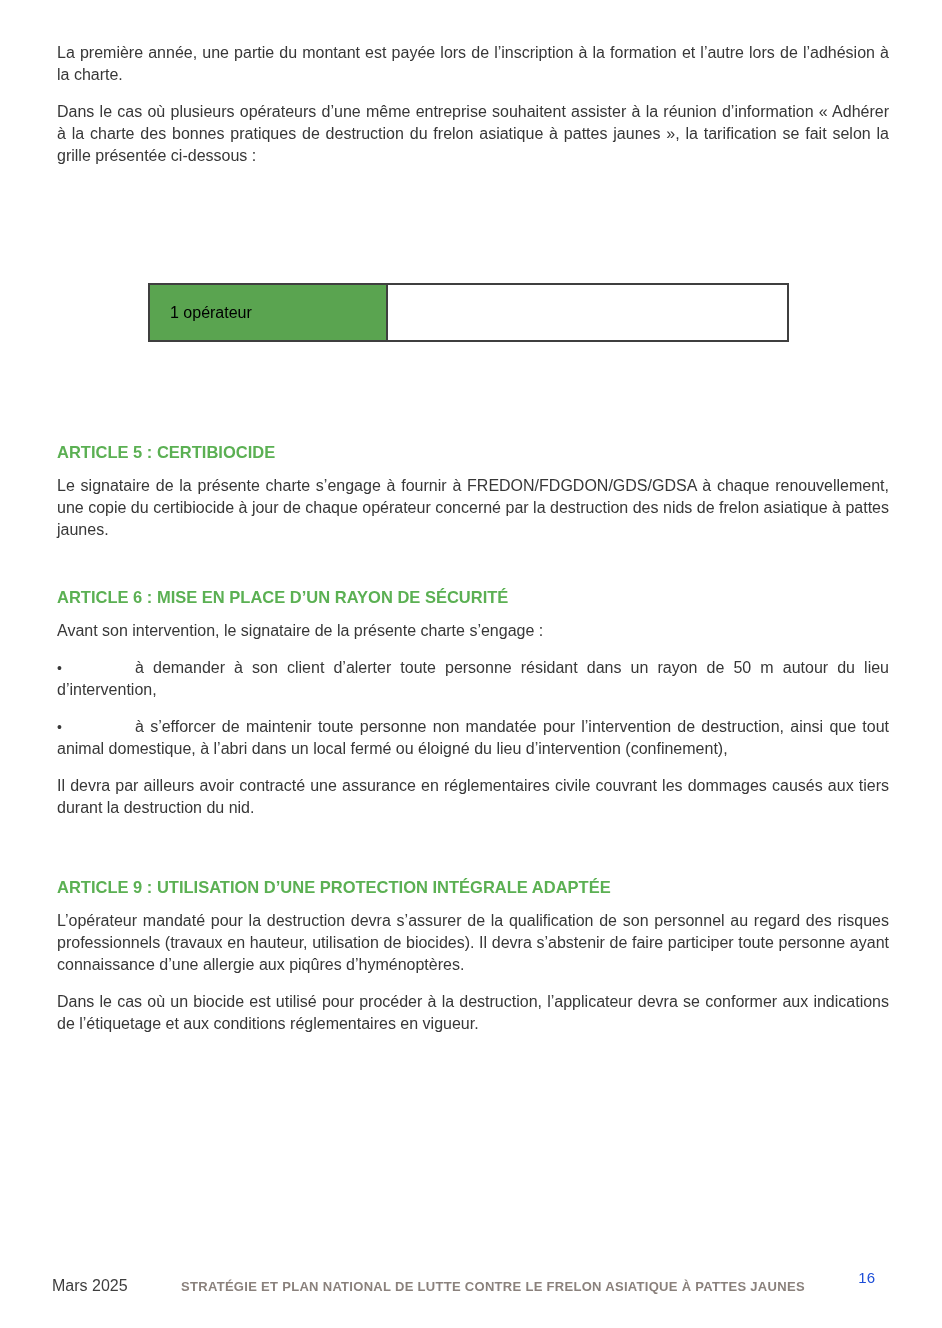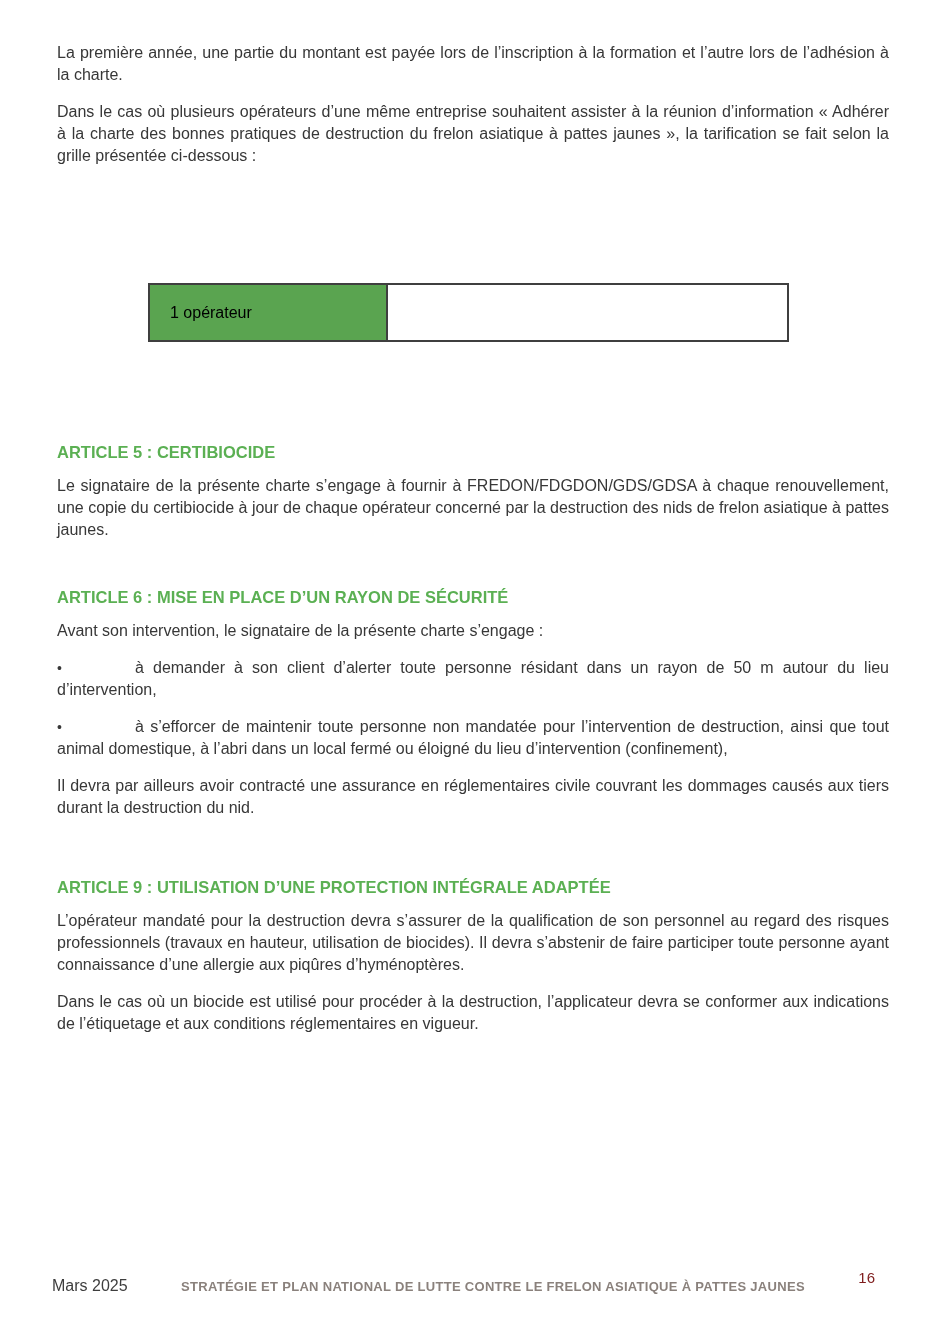--- a/index.html
+++ b/index.html
@@ -96,21 +96,21 @@
     text-align:center;
     font-size:13px;
     font-weight:bold;
     letter-spacing:0.3px;
     color:var(--footer_gray);
     padding:0 14px;
   }
   .footer-page{
     flex:0 0 auto;
     font-size:15px;
-    color:#7f1d1d;
+    color:#1d4ed8;
     align-self:flex-start;
     margin-top:-8px;
     padding-right:18px;
   }
 </style>
 </head>
 <body>
 
 <div class="page">
   <div class="content">

